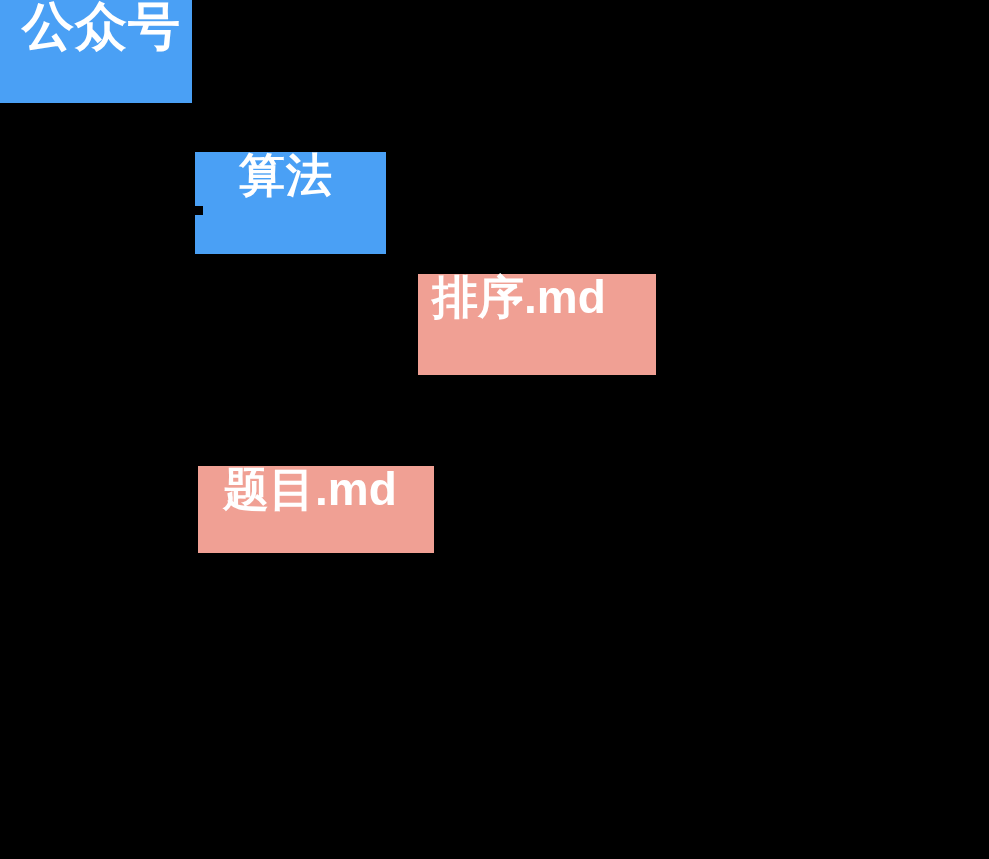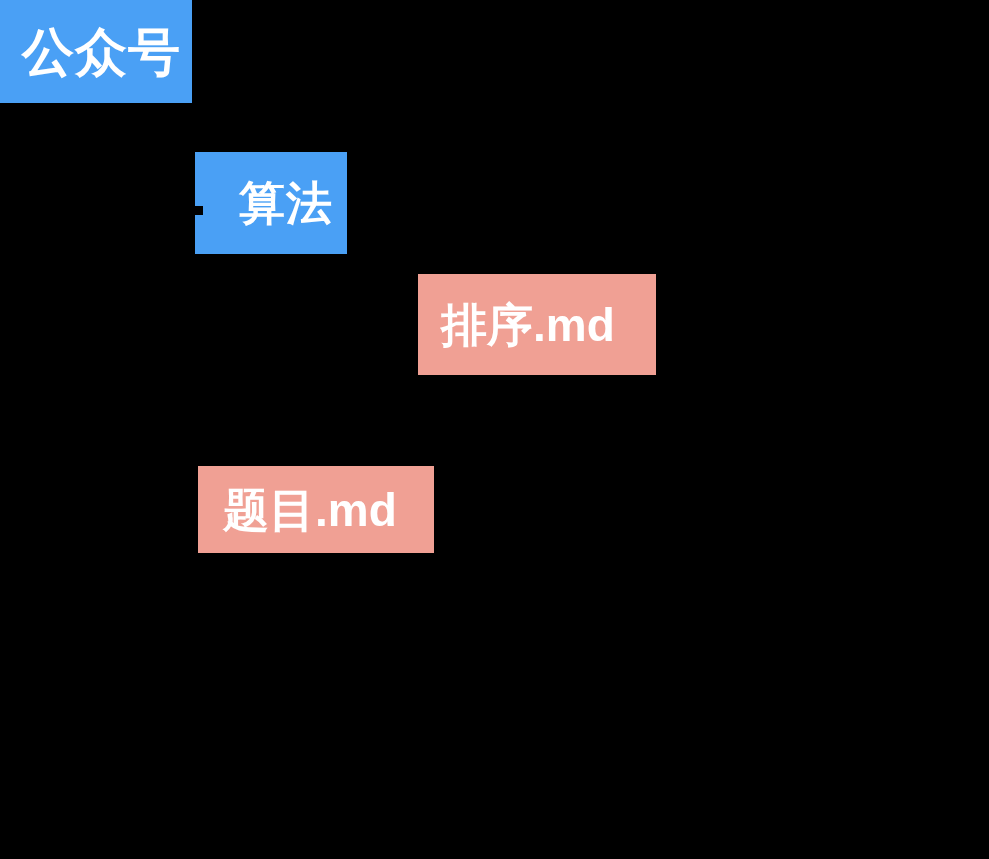--- a/index.html
+++ b/index.html
@@ -14,21 +14,21 @@
   #canvas {
     position: relative;
     width: 989px;
     height: 859px;
     background: #000000;
     overflow: hidden;
   }
   .node {
     position: absolute;
     display: flex;
-    align-items: center;
+    align-items: flex-start;
     box-sizing: border-box;
     color: #ffffff;
     font-weight: bold;
     line-height: 1;
     white-space: nowrap;
     user-select: none;
   }
   .node-label {
     display: block;
     color: #ffffff;
@@ -44,21 +44,21 @@
     justify-content: flex-start;
     padding-left: 22px;
     font-size: 52px;
     letter-spacing: 1px;
   }
 
   
   .node-folder {
     left: 195px;
     top: 152px;
-    width: 152px;
+    width: 191px;
     height: 102px;
     background: #4AA0F5;
     justify-content: flex-start;
     padding-left: 44px;
     font-size: 46px;
     letter-spacing: 1px;
   }
   
   .notch {
     position: absolute;
@@ -70,21 +70,21 @@
   }
 
   
   .node-file-sort {
     left: 418px;
     top: 274px;
     width: 238px;
     height: 101px;
     background: #F0A094;
     justify-content: flex-start;
-    padding-left: 23px;
+    padding-left: 14px;
     font-size: 46px;
   }
 
   
   .node-file-problems {
     left: 198px;
     top: 466px;
     width: 236px;
     height: 87px;
     background: #F0A094;

